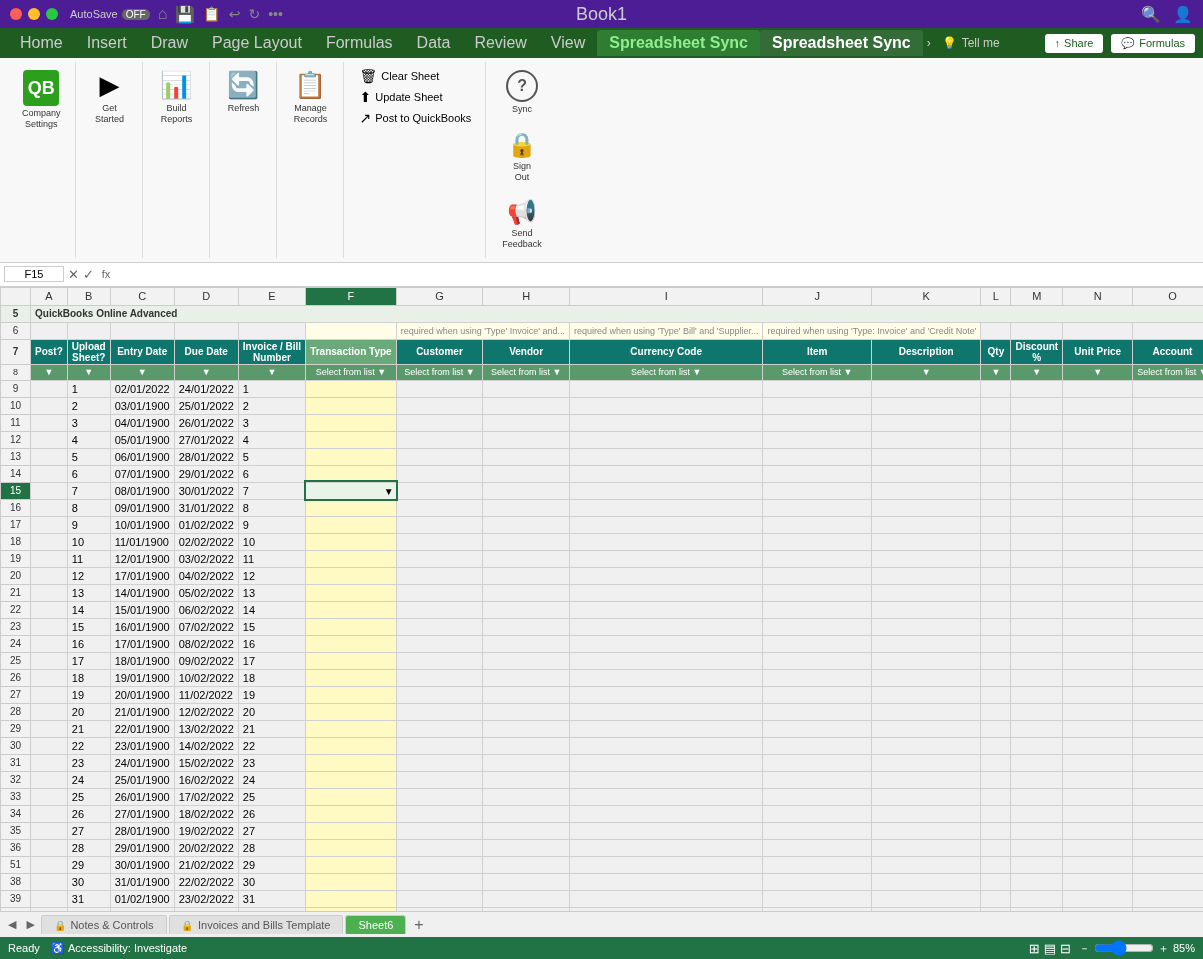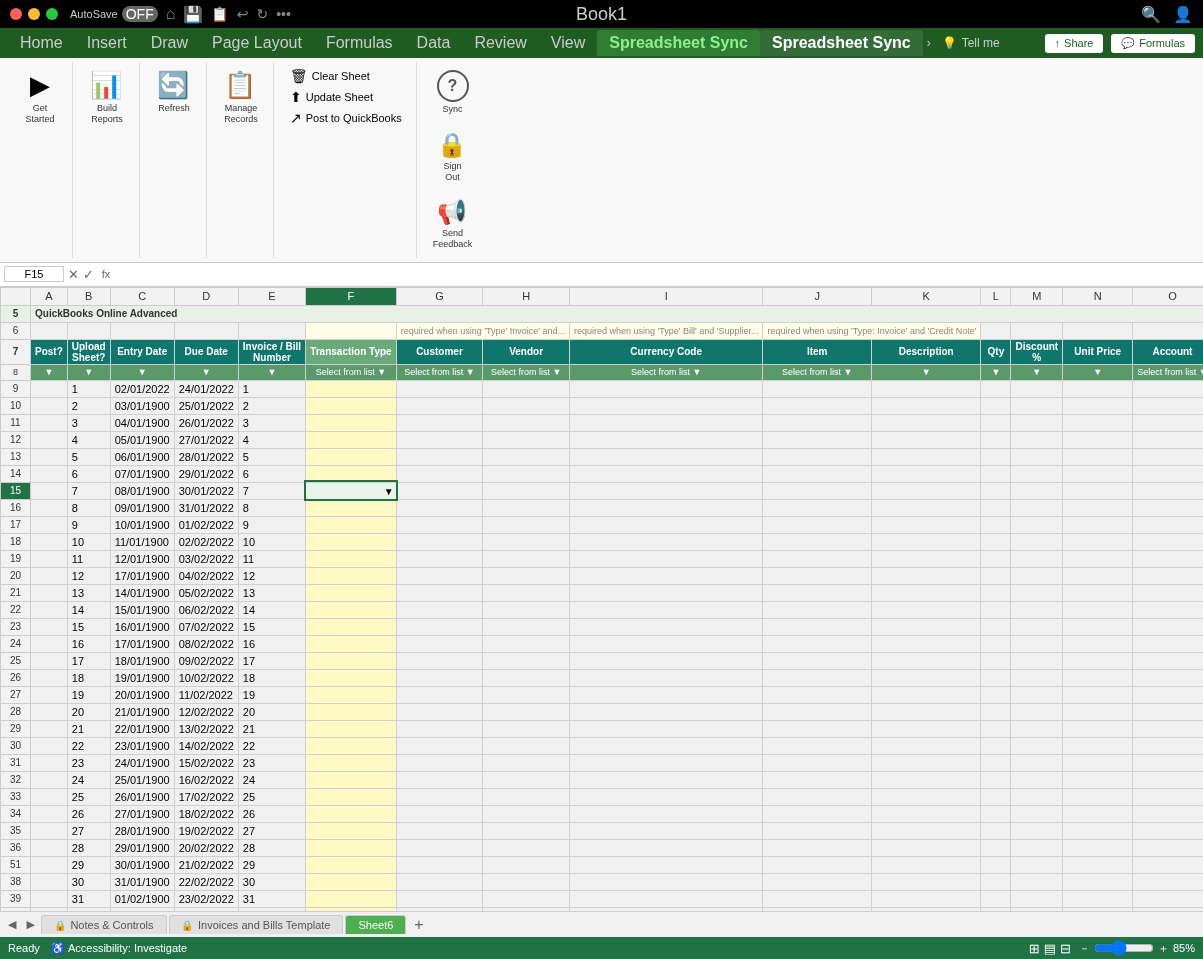--- a/index.html
+++ b/index.html
@@ -1,35 +1,35 @@
 <!DOCTYPE html>
 <html><head>
   <meta charset="utf-8">
   <style>
     * { box-sizing: border-box; margin: 0; padding: 0; }
     body { font-family: -apple-system, 'Segoe UI', sans-serif; font-size: 11px; background: #f0f0f0; overflow: hidden; }
 
     
     .title-bar {
-      background: #000000;
+      background: #4c1d95;
       height: 28px;
       display: flex;
       align-items: center;
       padding: 0 10px;
       position: relative;
     }
     .title-bar-buttons { display: flex; gap: 6px; align-items: center; }
     .tb-btn { width: 12px; height: 12px; border-radius: 50%; border: none; cursor: pointer; }
     .tb-close { background: #ff5f57; }
     .tb-min { background: #ffbd2e; }
     .tb-max { background: #28c940; }
     .title-bar-center { position: absolute; left: 50%; transform: translateX(-50%); color: #ccc; font-size: 18px; }
     .title-bar-right { margin-left: auto; display: flex; gap: 12px; align-items: center; color: #ccc; font-size: 13px; }
     .autosave { display: flex; align-items: center; gap: 4px; color: #ccc; font-size: 11px; }
-    .toggle-off { background: #666; border-radius: 8px; padding: 0 4px; font-size: 14px; color: white; }
+    .toggle-off { background: #666; border-radius: 8px; padding: 0 4px; font-size: 10px; color: white; }
 
     
     .ribbon { background: #2e7d32; }
     .ribbon-tabs { display: flex; align-items: center; padding: 0 8px; background: #1e5c21; height: 30px; }
     .ribbon-tab { color: #ccc; font-size: 16px; padding: 4px 12px; cursor: pointer; border-radius: 3px 3px 0 0; }
     .ribbon-tab.active { background: #2e7d32; color: white; }
     .ribbon-tab.spreadsheet-sync { color: #90EE90; font-weight: bold; }
     .ribbon-tab.spreadsheet-sync2 { color: white; font-weight: bold; background: rgba(255,255,255,0.1); }
     .tell-me { display: flex; align-items: center; gap: 4px; color: #ccc; font-size: 12px; margin-left: 8px; cursor: pointer; }
     .share-comment { margin-left: auto; display: flex; gap: 8px; }
@@ -142,20 +142,28 @@
       </button>
       <button class="comment-btn">
         <span>💬</span>
         <span>Formulas</span>
       </button>
     </div>
   </div>
 
   <div class="ribbon-content">
 
+    <div class="ribbon-group">
+      <div class="ribbon-icon-btn">
+        <div style="width:36px;height:36px;background:#2ca01c;border-radius:4px;display:flex;align-items:center;justify-content:center;">
+          <span style="color:white;font-size:18px;font-weight:bold;">QB</span>
+        </div>
+        <span class="ribbon-label">Company<br>Settings</span>
+      </div>
+    </div>
 
     <div class="ribbon-group">
       <div class="ribbon-icon-btn">
         <div style="font-size:26px;">▶</div>
         <span class="ribbon-label">Get<br>Started</span>
       </div>
     </div>
 
     <div class="ribbon-group">
       <div class="ribbon-icon-btn">

